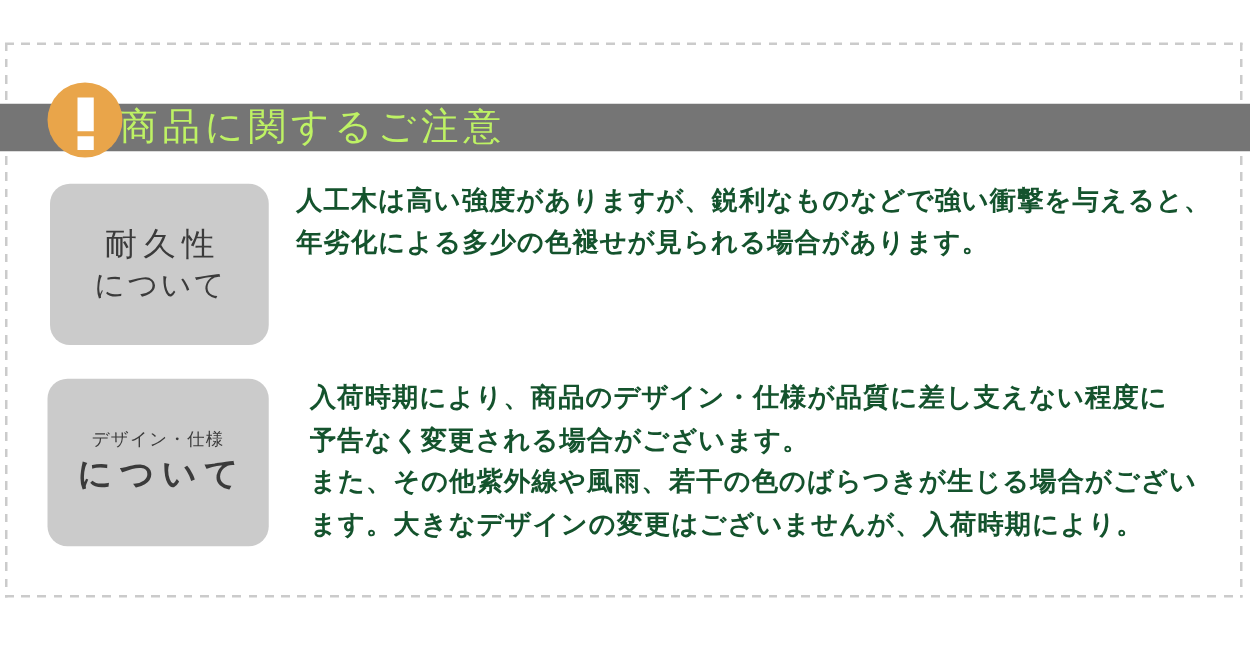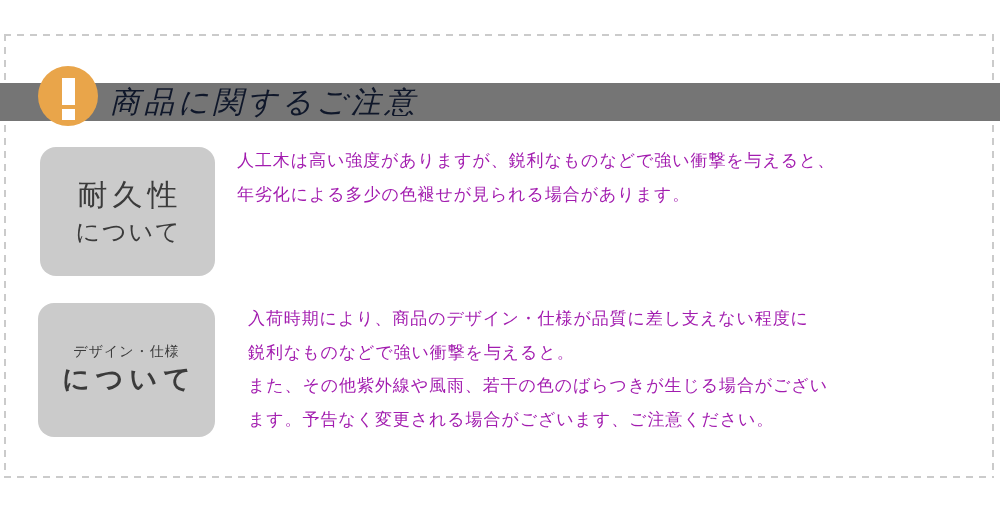--- a/index.html
+++ b/index.html
@@ -31,29 +31,28 @@
   
   .header-bar {
     position: absolute;
     left: 0; top: 83px;
     width: 1000px; height: 38px;
     background: #757575;
     z-index: 2;
   }
   .header-title {
     position: absolute;
-    left: 110px; top: 50%;
+    left: 96px; top: 50%;
     transform: translateY(-50%);
     margin: 0;
     font-size: 30px;
     font-weight: 500;
     letter-spacing: 4px;
-    color: #0f172a;
+    color: #bef264;
     white-space: nowrap;
-    font-style: italic;
   }
   .alert-badge {
     position: absolute;
     left: 38px; top: 66px;
     width: 60px; height: 60px;
     border-radius: 50%;
     background: #e9a54a;
     z-index: 3;
   }
   .excl-bar {
@@ -78,33 +77,33 @@
     flex-direction: column;
     align-items: center;
     justify-content: center;
     z-index: 2;
     color: #3b3b3b;
   }
   .label-box-1 { left: 40px; top: 147px; width: 175px; height: 129px; }
   .label-box-2 { left: 38px; top: 303px; width: 177px; height: 134px; }
 
   .label-line { display: block; font-weight: 500; line-height: 1.35; white-space: nowrap; }
-  .label-box-1 .line-a { font-size: 30px; letter-spacing: 5px; text-indent: 5px; }
+  .label-box-1 .line-a { font-size: 26px; letter-spacing: 5px; text-indent: 5px; }
   .label-box-1 .line-b { font-size: 24px; letter-spacing: 2px; text-indent: 2px; }
   .label-box-2 .line-a { font-size: 14px; letter-spacing: 1px; }
   .label-box-2 .line-b { font-size: 27px; font-weight: 600; letter-spacing: 6px; text-indent: 6px; }
 
   .body-text {
     position: absolute;
     left: 237px;
-    font-size: 17px;
+    font-size: 21px;
     line-height: 33.6px;
     letter-spacing: 0.9px;
-    font-weight: 400;
-    color: #a21caf;
+    font-weight: 700;
+    color: #14532d;
     z-index: 2;
     white-space: nowrap;
   }
   .body-text-1 { top: 144px; }
   .body-text-2 { top: 302px; margin-left: 11px; }
   .body-text p { margin: 0; padding: 0; }
 </style>
 </head>
 <body>
 
@@ -135,19 +134,19 @@
     </div>
   </section>
 
   <section>
     <div class="label-box label-box-2">
       <span class="label-line line-a">デザイン・仕様</span>
       <span class="label-line line-b">について</span>
     </div>
     <div class="body-text body-text-2">
       <p>入荷時期により、商品のデザイン・仕様が品質に差し支えない程度に</p>
-      <p>鋭利なものなどで強い衝撃を与えると。</p>
+      <p>予告なく変更される場合がございます。</p>
       <p>また、その他紫外線や風雨、若干の色のばらつきが生じる場合がござい</p>
-      <p>ます。予告なく変更される場合がございます、ご注意ください。</p>
+      <p>ます。大きなデザインの変更はございませんが、入荷時期により。</p>
     </div>
   </section>
 
 </div>
 
 </body></html>

